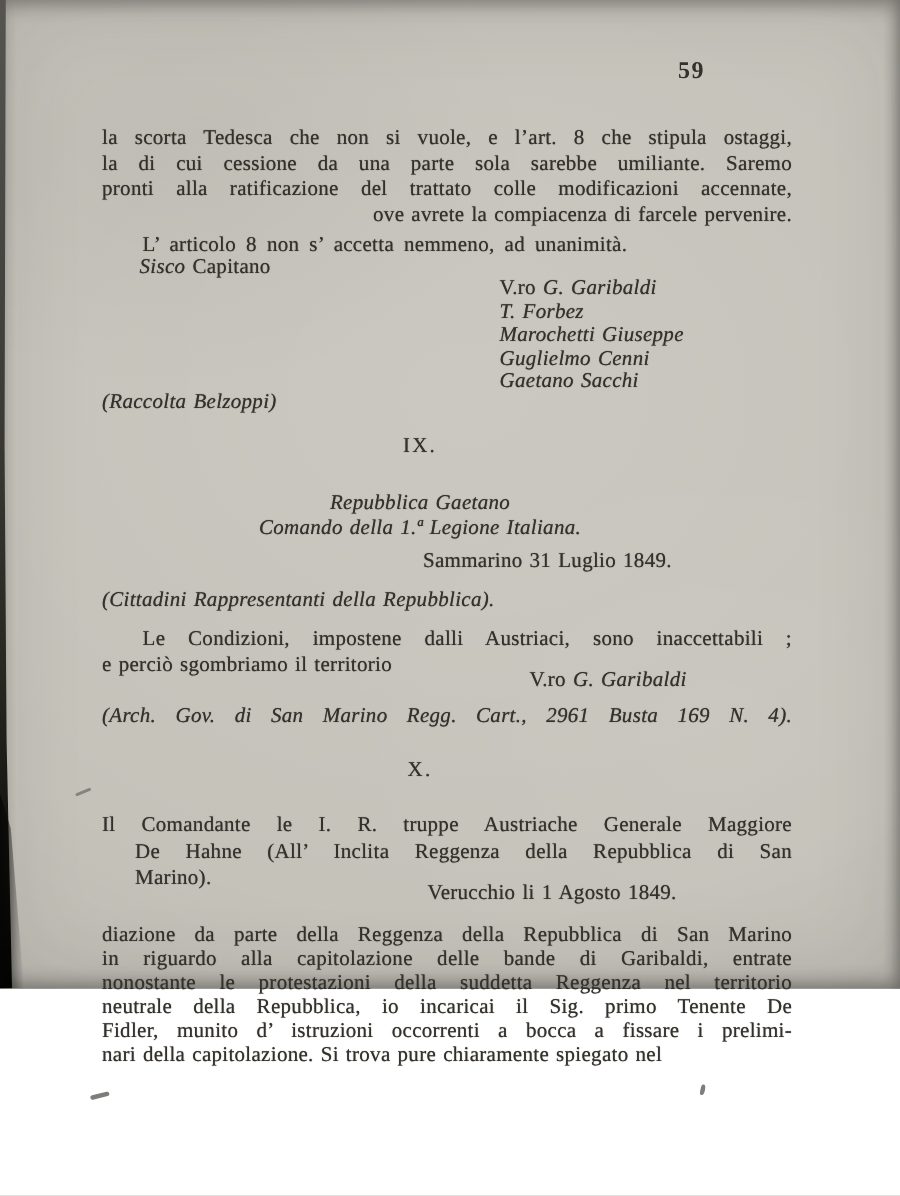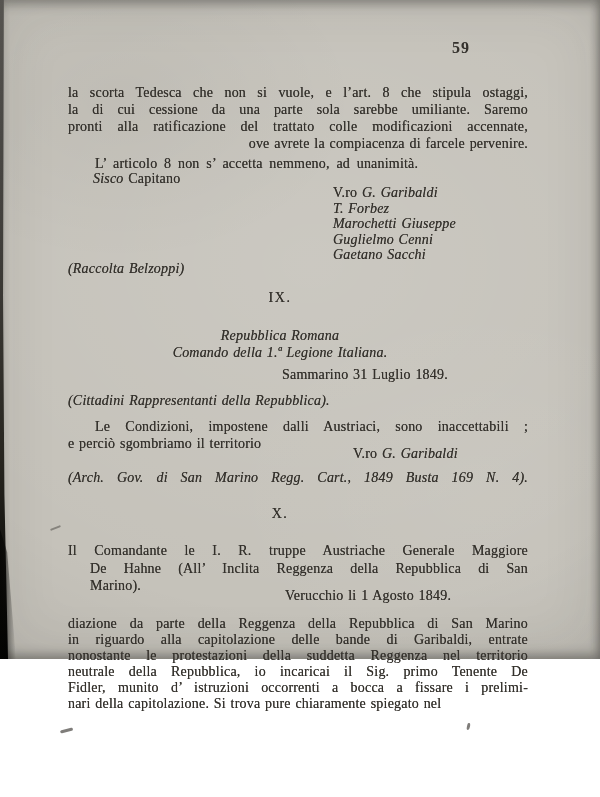--- a/index.html
+++ b/index.html
@@ -107,38 +107,38 @@
       <div>Marochetti Giuseppe</div>
       <div>Guglielmo Cenni</div>
       <div>Gaetano Sacchi</div>
     </div>
 
     <div class="blk raccolta">(Raccolta Belzoppi)</div>
 
     <div class="blk sec-num num-ix">IX.</div>
 
     <div class="blk d9-head">
-      <div>Repubblica Romana</div>
+      <div>Repubblica Gaetano</div>
       <div>Comando della 1.ª Legione Italiana.</div>
     </div>
 
     <div class="blk d9-date">Sammarino 31 Luglio 1849.</div>
     <div class="blk d9-salut">(Cittadini Rappresentanti della Repubblica).</div>
 
     <div class="blk d9-body">
       <div class="jline ind">Le Condizioni, impostene dalli Austriaci, sono inaccettabili ;</div>
       <div>e perciò sgombriamo il territorio</div>
     </div>
 
     <div class="blk d9-sig sig-mixed">
       <span class="roman">V.ro</span>
       <span class="name">G. Garibaldi</span>
     </div>
 
-    <div class="blk d9-src jline">(Arch. Gov. di San Marino Regg. Cart., 1849 Busta 169 N. 4).</div>
+    <div class="blk d9-src jline">(Arch. Gov. di San Marino Regg. Cart., 2961 Busta 169 N. 4).</div>
 
     <div class="blk sec-num num-x">X.</div>
 
     <div class="blk d10-head">
       <div class="jline">Il Comandante le I. R. truppe Austriache Generale Maggiore</div>
       <div class="jline hang">De Hahne (All’ Inclita Reggenza della Repubblica di San</div>
       <div class="hang">Marino).</div>
     </div>
 
     <div class="blk d10-date">Verucchio li 1 Agosto 1849.</div>

